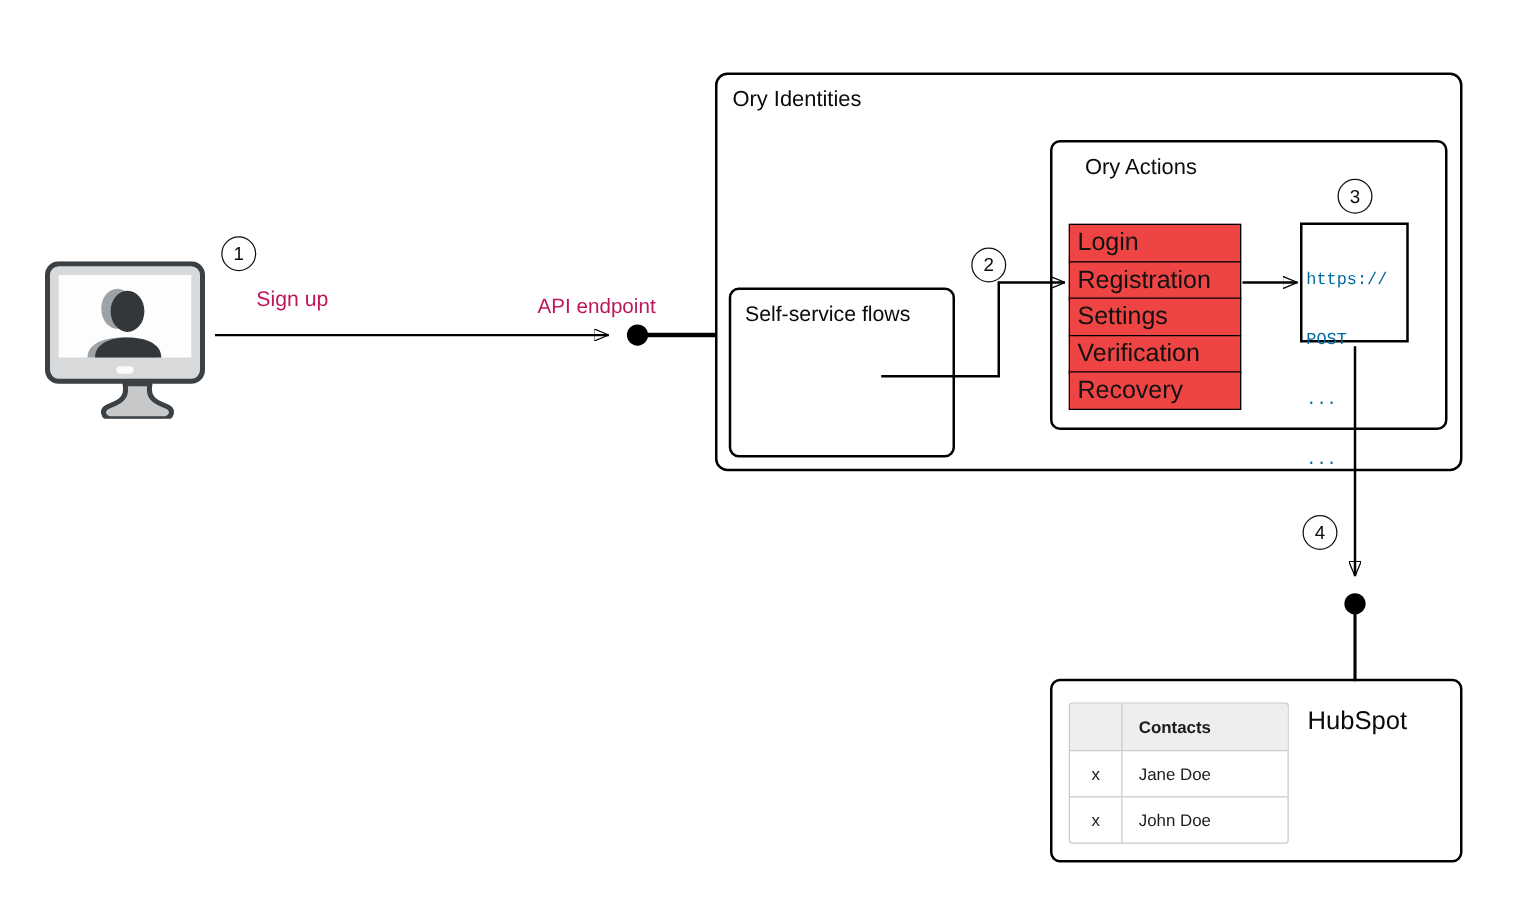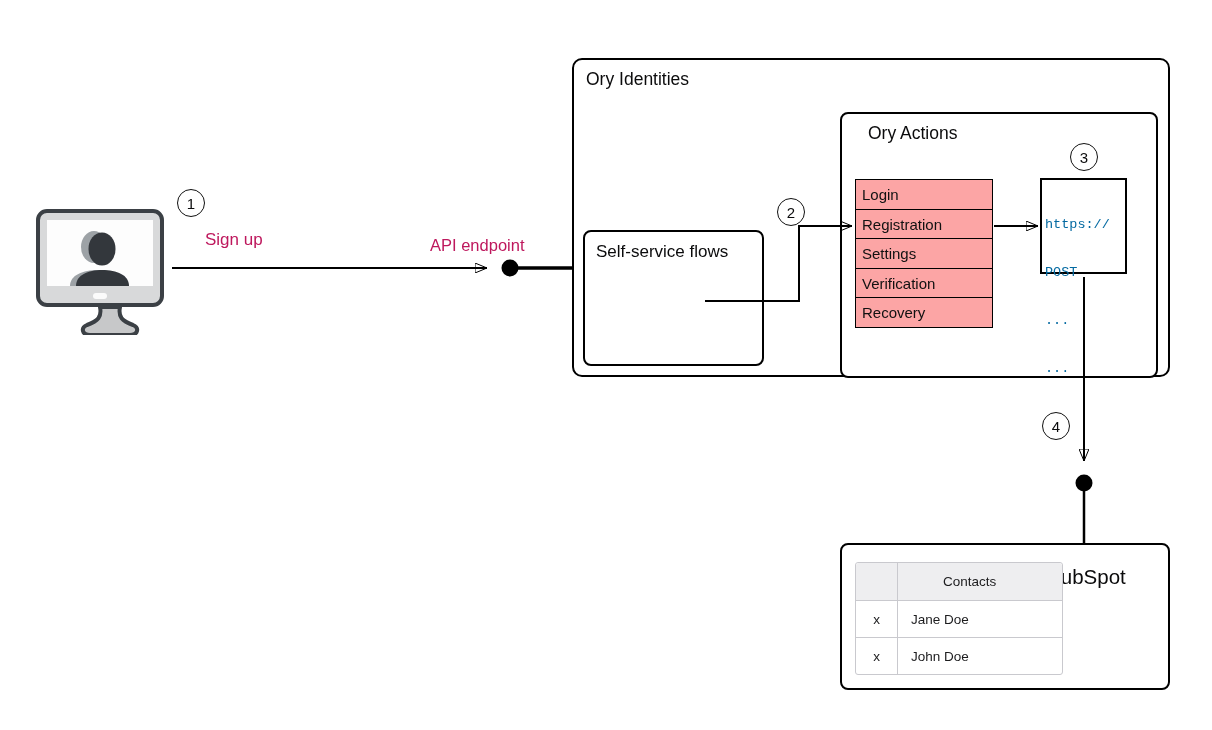--- a/index.html
+++ b/index.html
@@ -13,27 +13,27 @@
     position:absolute; background:#fff; border:2px solid #000; box-sizing:border-box;
   }
   .box-title { position:absolute; white-space:nowrap; color:#0b0b0c; }
 
   #box-ory-identities { left:572px; top:58px; width:598px; height:319px; border-radius:10px; }
   #box-ory-identities > .box-title { left:12px; top:9px; font-size:17.5px; }
 
   #box-self-service { left:9px; top:170px; width:181px; height:136px; border-radius:8px; }
   #box-self-service > .box-title { left:11px; top:10px; font-size:17px; }
 
-  #box-ory-actions { left:266px; top:52px; width:318px; height:266px; border-radius:8px; }
+  #box-ory-actions { left:266px; top:52px; width:318px; height:232px; border-radius:8px; }
   #box-ory-actions > .box-title { left:26px; top:9px; font-size:17.5px; }
 
   #flow-list { position:absolute; left:13px; top:65px; width:138px; }
   .flow-row {
-    height:31px; box-sizing:border-box; border:1.5px solid #000; background:#fca5a5;
-    display:flex; align-items:center; padding-left:6px; font-size:15px; margin-top:-1.5px;text-align:center;
+    height:31px; box-sizing:border-box; border:1.5px solid #000; background:#ef4444;
+    display:flex; align-items:center; padding-left:6px; font-size:20px; margin-top:-1.5px;text-align:center;
   }
   .flow-row:first-child { margin-top:0; }
 
   #webhook-box {
     position:absolute; left:198px; top:64px; width:87px; height:96px; box-sizing:border-box;
     border:2px solid #000; background:#fff; padding:5px 3px;
     font-family:"Liberation Mono", monospace; font-size:13.5px; line-height:16px; color:#0369a1;
     white-space:pre;
   }
 
@@ -53,21 +53,21 @@
 
   #hs-table {
     position:absolute; left:13px; top:17px; background:#fff;
     border:1px solid #c9c9ce; border-radius:3px; font-size:13.5px; color:#1c1c1e;
   }
   .hs-row { display:flex; border-top:1px solid #c9c9ce; }
   .hs-row:first-child { border-top:none; background:#eeeef0; border-radius:3px 3px 0 0; }
   .hs-c1 { width:42px; box-sizing:border-box; border-right:1px solid #c9c9ce;
            display:flex; align-items:center; justify-content:center; }
   .hs-c2 { width:119px; display:flex; align-items:center; padding-left:13px; }
-  .hs-header { height:37px; font-weight:normal;gap:32px; }
+  .hs-header { height:37px; font-weight:bold; }
   .hs-data { height:36px; }
 
   #monitor-icon { left:36px; top:209px; width:128px; height:126px; }
 
   #overlay { position:absolute; left:0; top:0; width:1212px; height:730px; pointer-events:none; }
   #overlay path, #overlay line { stroke:#000; fill:none; }
 </style>
 </head>
 <body>
 

